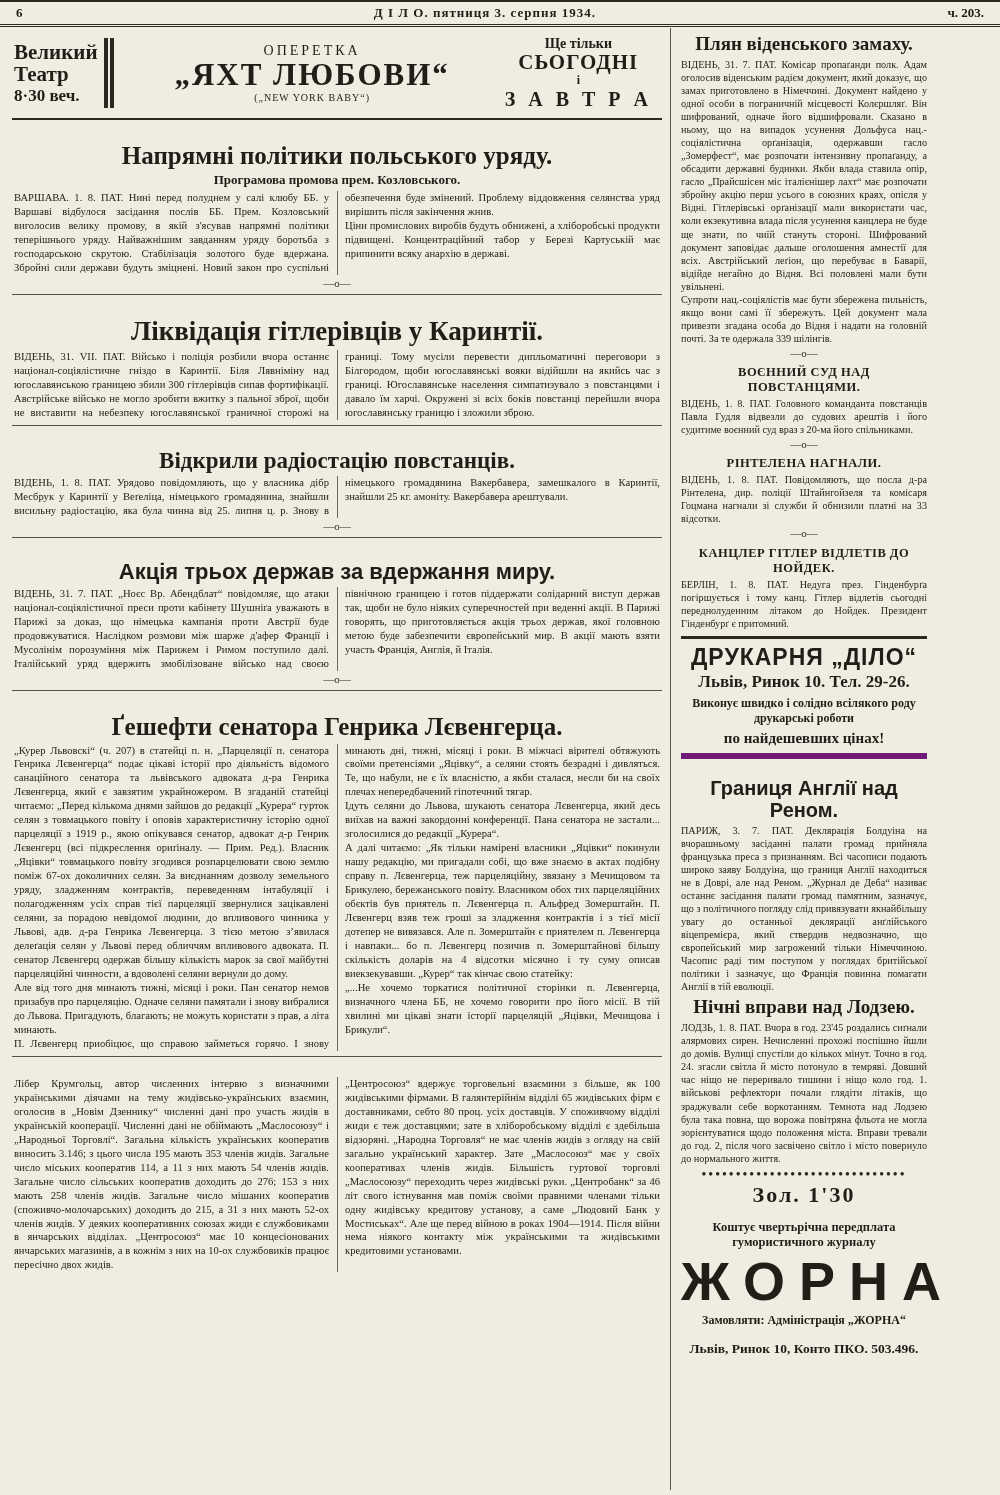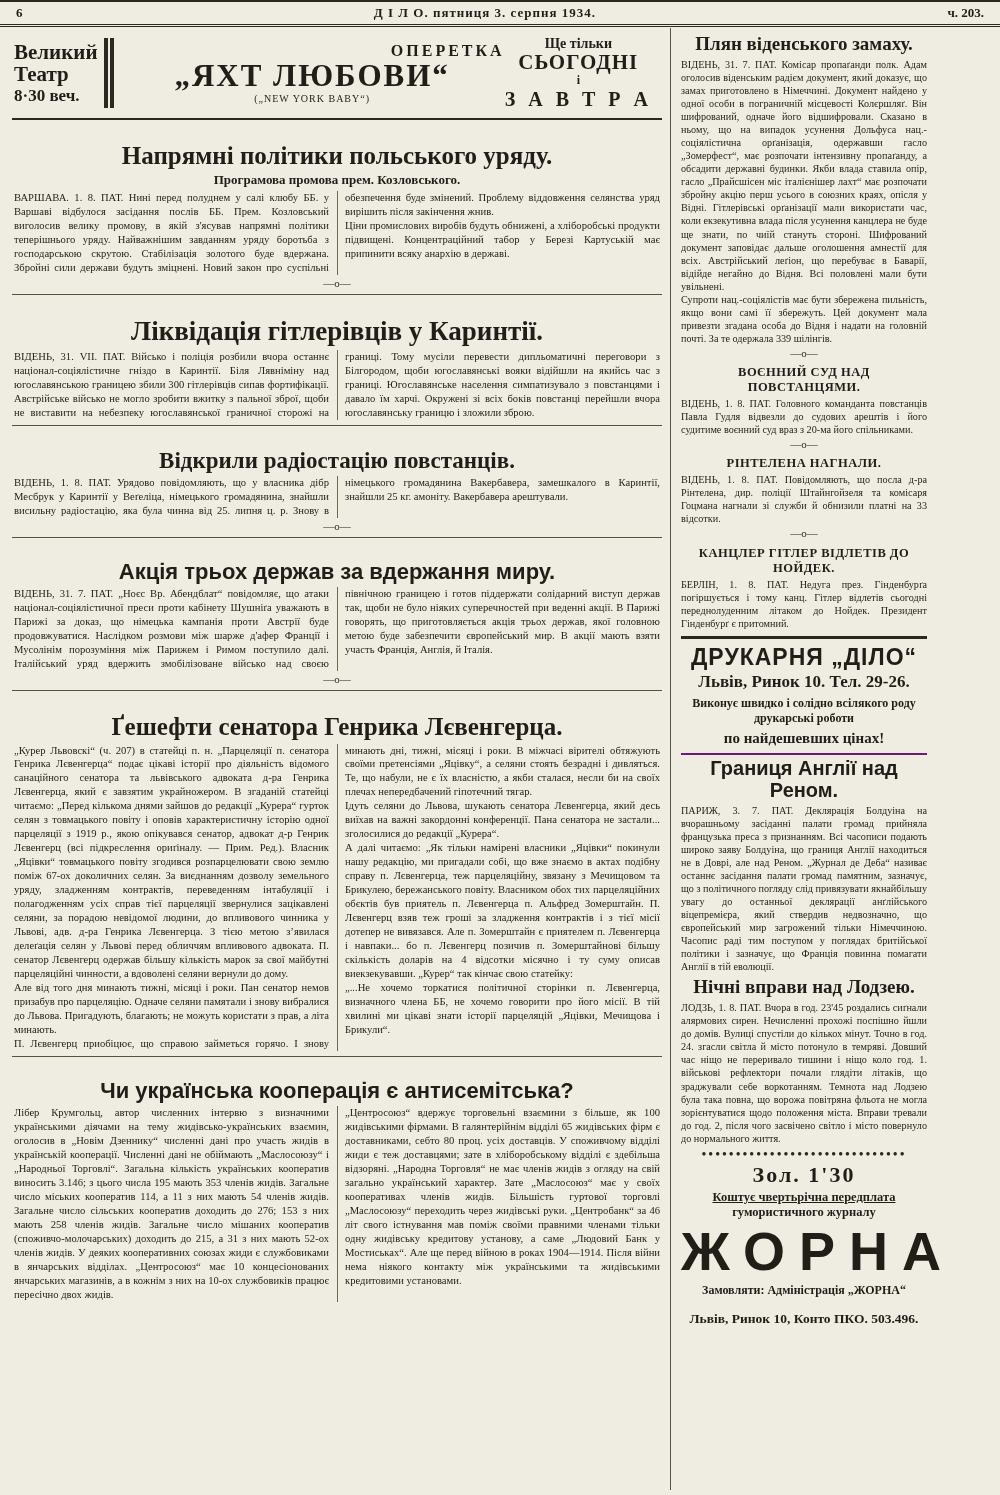--- a/index.html
+++ b/index.html
@@ -23,21 +23,21 @@
   .col-right { width:269px; border-left:1px solid #5a5444; padding:4px 12px 0 10px; }
   
   .banner {
     display:flex; align-items:center; justify-content:space-between;
     padding:8px 6px 8px 2px; border-bottom:2px solid #2b2820;
   }
   .banner-venue { font-weight:bold; font-size:21px; line-height:1.05; }
   .banner-time { font-size:17px; margin-top:2px; }
   .banner-bars { width:10px; height:70px; border-left:4px solid #2b2820; border-right:4px solid #2b2820; margin:0 6px; }
   .banner-center { text-align:center; flex:1; }
-  .banner-genre { font-size:16px; font-weight:bold; letter-spacing:3px;text-align:right; }
+  .banner-genre { font-size:14px; font-weight:normal; letter-spacing:3px; }
   .banner-title { font-size:31px; font-weight:bold; letter-spacing:2px; line-height:1.05; }
   .banner-sub { font-size:10px; letter-spacing:1px; }
   .banner-right { text-align:center; font-weight:bold; line-height:1.1; padding-right:4px; }
   .br-l1 { font-size:14px; }
   .br-l2 { font-size:21px; letter-spacing:1px; }
   .br-l3 { font-size:12px; }
   .br-l4 { font-size:20px; letter-spacing:4px; }
   
   .article { padding:20px 2px 5px; }
   .article + .article { border-top:1px solid #57513f; }
@@ -52,31 +52,31 @@
     font-size:10.6px; line-height:1.32; text-align:justify; white-space:pre-line;
   }
   .sep { text-align:center; font-size:11px; line-height:1.1; margin-top:2px; color:#2b2820; }
   
   .r-article { padding:2px 0 2px; }
   .r-article h3 { text-align:center; font-weight:bold; font-size:19px; margin-bottom:3px; line-height:1.1; }
   .r-article h3.heavy { font-size:20px; font-family:"Liberation Sans", sans-serif; }
   .r-article h4 { text-align:center; font-weight:bold; font-size:12.5px; letter-spacing:0.5px; margin:2px 0 2px; }
   .r-body { font-size:10.2px; line-height:1.28; text-align:justify; white-space:pre-line; }
   .print-ad {
-    text-align:center; border-top:3px solid #2b2820; border-bottom:2px solid #701a75;
-    padding:5px 0 6px; margin:4px 0 0;
+    text-align:center; border-top:3px solid #2b2820; border-bottom:6px solid #701a75;
+    padding:5px 0 6px; margin:4px 0 16px;
   }
   .pa-l1 { font-size:23px; font-weight:bold; font-family:"Liberation Sans", sans-serif; letter-spacing:1px; }
   .pa-l2 { font-size:17px; font-weight:bold; margin-top:1px; }
   .pa-l3 { font-size:12px; font-weight:bold; margin-top:4px; line-height:1.25; }
   .pa-l4 { font-size:15px; font-weight:bold; margin-top:4px; }
   .zhorna { text-align:center; padding-top:3px; }
   .z-dots { font-size:8px; letter-spacing:2px; line-height:1; margin-bottom:4px; color:#2b2820; }
   .z-price { font-size:22px; font-weight:bold; letter-spacing:2px; }
-  .z-l1 { font-size:12.5px; font-weight:bold; margin-top:2px;text-decoration:underline; }
+  .z-l1 { font-size:12.5px; font-weight:bold; margin-top:12px; }
   .z-l2 { font-size:12.5px; font-weight:bold; }
   .z-title { font-size:54px; font-weight:bold; letter-spacing:14px; font-family:"Liberation Sans", sans-serif; line-height:1.1; margin:2px 0; }
   .z-order { font-size:12px; font-weight:bold; }
   .z-addr { font-size:13.5px; font-weight:bold; margin-top:13px; }
 </style>
 </head>
 <body>
 
 <div class="page">
 
@@ -139,21 +139,20 @@
         <h2 class="h-serif-lg">Ґешефти сенатора Генрика Лєвенгерца.</h2>
         <div class="body">„Курер Львовскі“ (ч. 207) в статейці п. н. „Парцеляції п. сенатора Генрика Лєвенгерца“ подає цікаві історії про діяльність відомого санаційного сенатора та львівського адвоката д-ра Генрика Лєвенгерца, який є завзятим украйножером. В згаданій статейці читаємо: „Перед кількома днями зайшов до редакції „Курера“ гурток селян з товмацького повіту і оповів характеристичну історію одної парцеляції з 1919 р., якою опікувався сенатор, адвокат д-р Генрик Лєвенгерц (всі підкреслення ориґіналу. — Прим. Ред.). Власник „Яцівки“ товмацького повіту згодився розпарцелювати свою землю поміж 67-ох доколичних селян. За виєднанням дозволу земельного уряду, зладженням контрактів, переведенням інтабуляції і полагодженням усіх справ тієї парцеляції звернулися зацікавлені селяни, за порадою невідомої людини, до впливового чинника у Львові, адв. д-ра Генрика Лєвенгерца. З тією метою зʼявилася делеґація селян у Львові перед обличчям впливового адвоката. П. сенатор Лєвенгерц одержав більшу кількість марок за свої майбутні парцеляційні чинности, а вдоволені селяни вернули до дому.
 Але від того дня минають тижні, місяці і роки. Пан сенатор немов призабув про парцеляцію. Одначе селяни памятали і знову вибралися до Львова. Пригадують, благають; не можуть користати з прав, а літа минають.
 П. Лєвенгерц приобіцює, що справою займеться горячо. І знову минають дні, тижні, місяці і роки. В міжчасі вірителі обтяжують своїми претенсіями „Яцівку“, а селяни стоять безрадні і дивляться. Те, що набули, не є їх власністю, а якби сталася, несли би на своїх плечах непередбачений гіпотечний тягар.
 Ідуть селяни до Львова, шукають сенатора Лєвенгерца, який десь виїхав на важні закордонні конференції. Пана сенатора не застали... зголосилися до редакції „Курера“.
 А далі читаємо: „Як тільки намірені власники „Яцівки“ покинули нашу редакцію, ми пригадали собі, що вже знаємо в актах подібну справу п. Лєвенгерца, теж парцеляційну, звязану з Мечищовом та Брикулею, бережанського повіту. Власником обох тих парцеляційних обєктів був приятель п. Лєвенгерца п. Альфред Зомерштайн. П. Лєвенгерц взяв теж гроші за зладження контрактів і з тієї місії дотепер не вивязався. Але п. Зомерштайн є приятелем п. Лєвенгерца і навпаки... бо п. Лєвенгерц позичив п. Зомерштайнові більшу скількість доларів на 4 відсотки місячно і ту суму описав виекзекувавши. „Курер“ так кінчає свою статейку:
 „...Не хочемо торкатися політичної сторінки п. Лєвенгерца, визначного члена ББ, не хочемо говорити про його місії. В тій хвилині ми цікаві знати історії парцеляцій „Яцівки, Мечищова і Брикули“.</div>
       </article>
 
       <article class="article">
-        <h2 class="h-sans">Чи українська кооперація є антисемітська?</h2>
         <div class="body">Лібер Крумгольц, автор численних інтервю з визначними українськими діячами на тему жидівсько-українських взаємин, оголосив в „Новім Дзеннику“ численні дані про участь жидів в українській кооперації. Численні дані не обіймають „Маслосоюзу“ і „Народньої Торговлі“. Загальна кількість українських кооператив виносить 3.146; з цього числа 195 мають 353 членів жидів. Загальне число міських кооператив 114, а 11 з них мають 54 членів жидів. Загальне число сільських кооператив доходить до 276; 153 з них мають 258 членів жидів. Загальне число мішаних кооператив (споживчо-молочарських) доходить до 215, а 31 з них мають 52-ох членів жидів. У деяких кооперативних союзах жиди є службовиками в янчарських відділах. „Центросоюз“ має 10 концесіонованих янчарських магазинів, а в кожнім з них на 10-ох службовиків працює пересічно двох жидів.
 „Центросоюз“ вдержує торговельні взаємини з більше, як 100 жидівськими фірмами. В галянтерійнім відділі 65 жидівських фірм є доставниками, себто 80 проц. усіх доставців. У споживчому відділі жиди є теж доставцями; зате в хліборобському відділі є здебільша відзоряні. „Народна Торговля“ не має членів жидів з огляду на свій загально український характер. Зате „Маслосоюз“ має у своїх кооперативах членів жидів. Більшість гуртової торговлі „Маслосоюзу“ переходить через жидівські руки. „Центробанк“ за 46 літ свого істнування мав поміж своїми правними членами тільки одну жидівську кредитову установу, а саме „Людовий Банк у Мостиськах“. Але ще перед війною в роках 1904—1914. Після війни нема ніякого контакту між українськими та жидівськими кредитовими установами.</div>
       </article>
 
     </div>
 
     <aside class="col-right">
 
       <article class="r-article">
         <h3>Плян віденського замаху.</h3>

